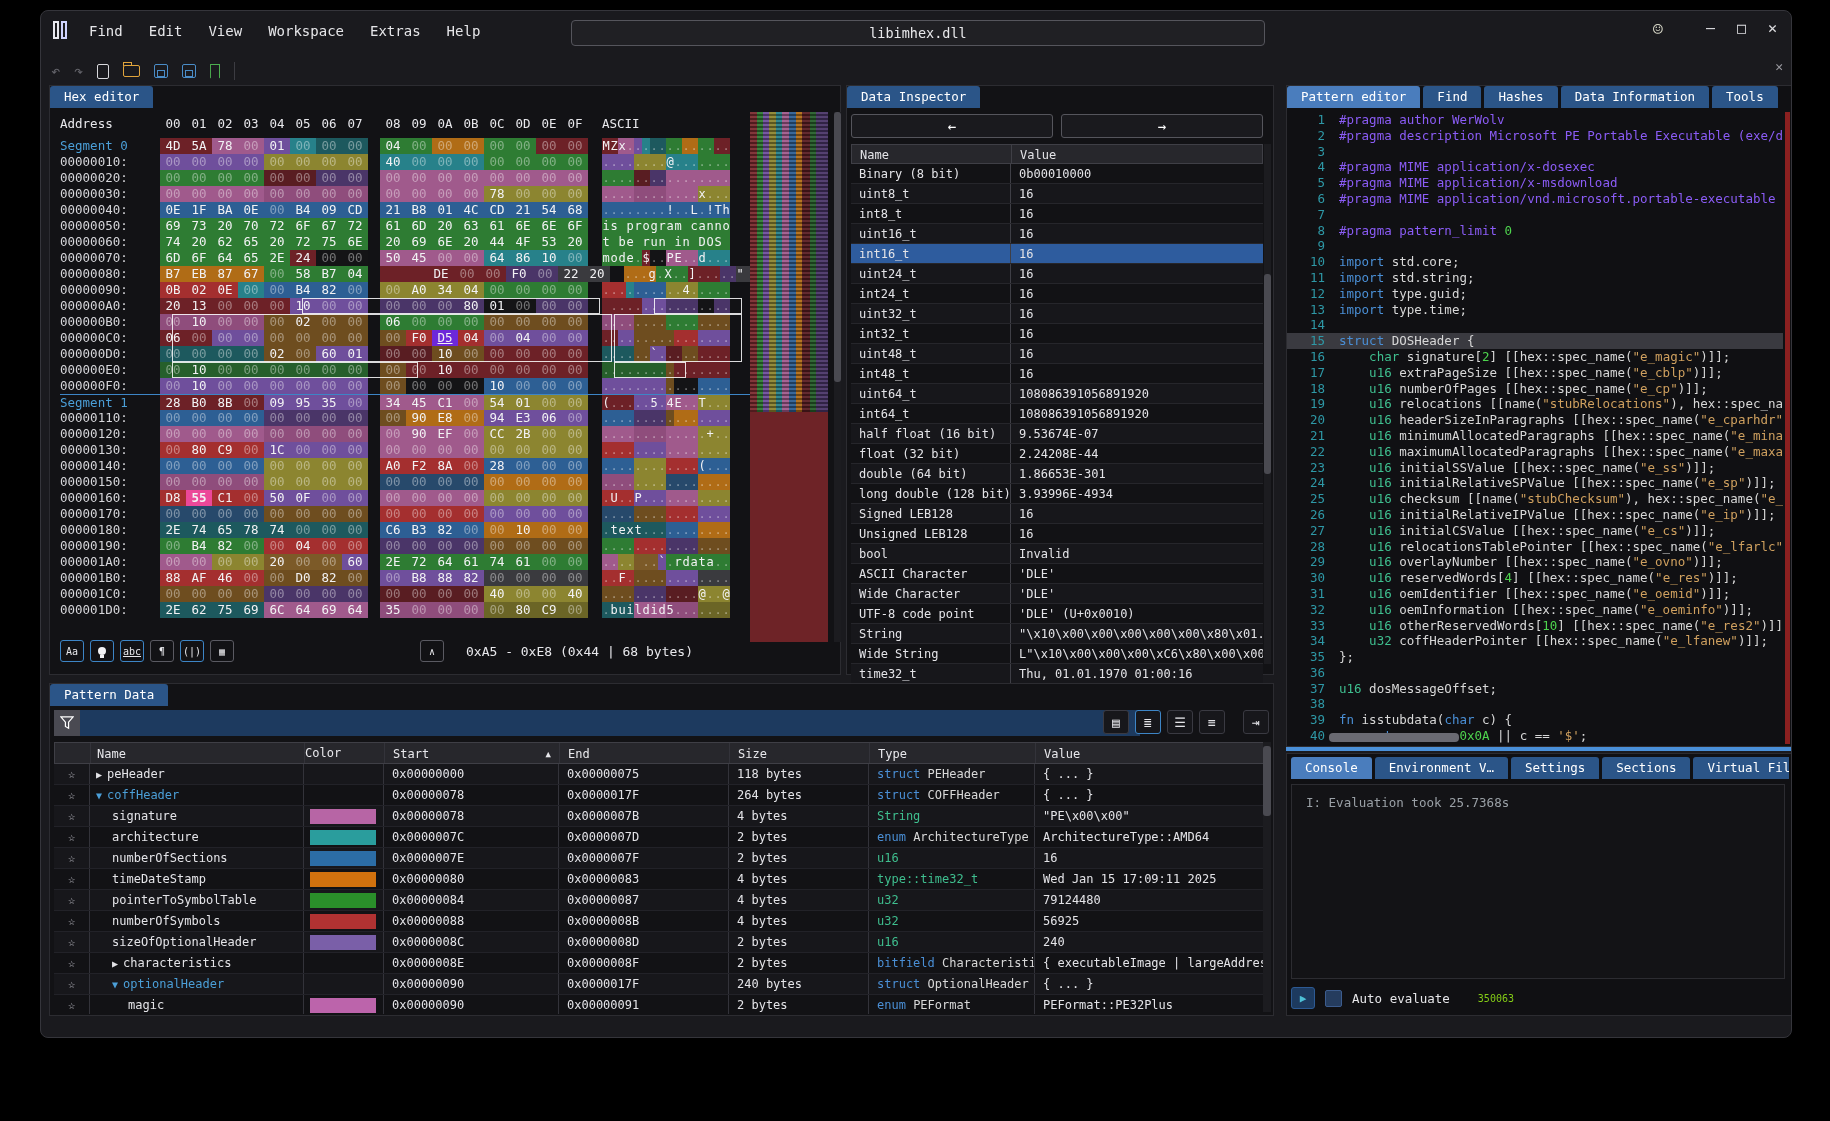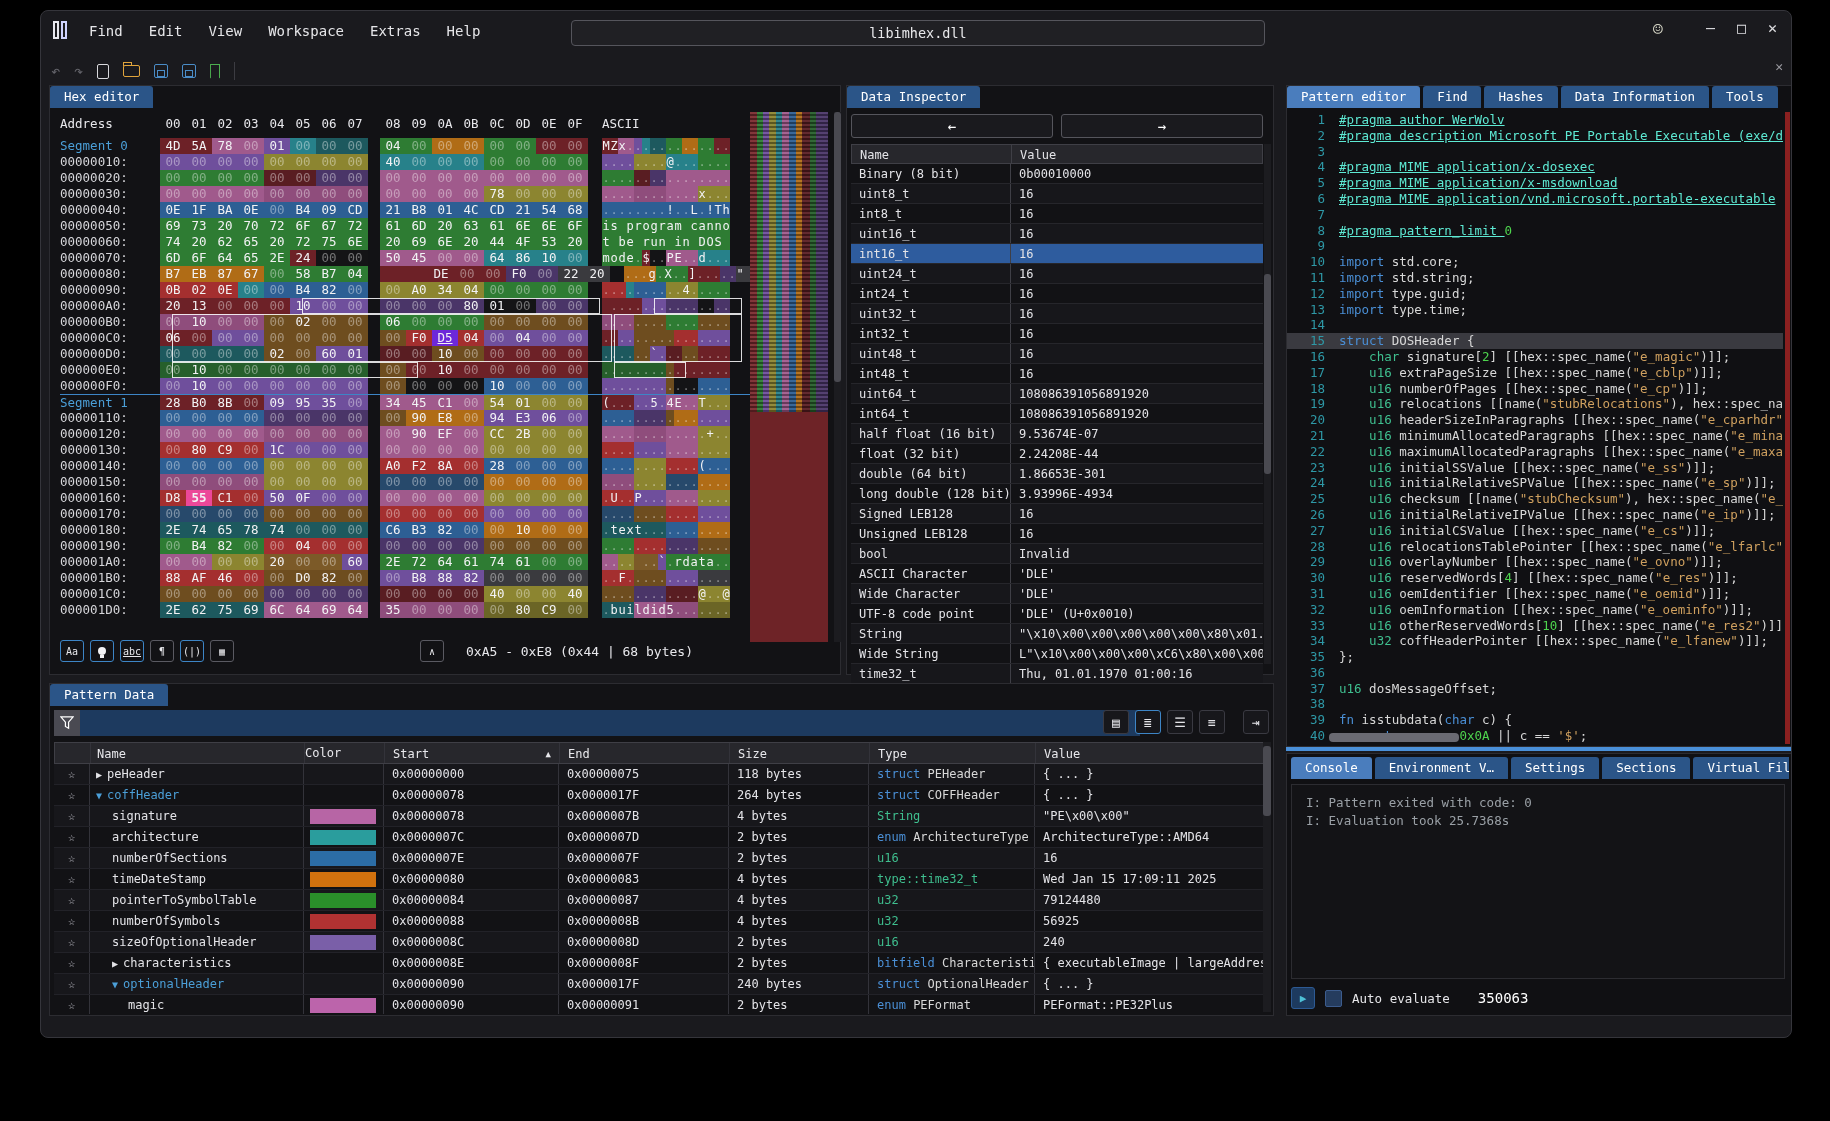--- a/index.html
+++ b/index.html
@@ -89,21 +89,21 @@
   .c-val  { flex:1; padding-left:8px; white-space:nowrap; overflow:hidden; }
   .insp-scroll { position:absolute; right:2px; top:58px; width:7px; height:520px; background:#1c1c20; }
   .insp-scroll .thumb { position:absolute; top:130px; width:7px; height:200px; background:#4a4a51; border-radius:3px; }
   
   #pat-editor { left:1245px; top:74px; width:506px; height:662px; background:#101013; }
   #pat-editor .tabs { position:absolute; left:0; top:0; white-space:nowrap; overflow:hidden; width:506px; }
   #code { position:absolute; left:0; top:26px; width:496px; height:634px; overflow:hidden; }
   .cline { height:15.8px; line-height:15.8px; font-size:12.5px; white-space:pre; color:#d8d8d8; }
   .cline.hl { background:#3a3a40; }
   .lnum { display:inline-block; width:38px; text-align:right; color:#2e98a6; margin-right:14px; }
-  .tok-pre { color:#5eead4;text-decoration:underline; } .tok-kw { color:#4a8fd6; } .tok-ty { color:#3fbf8f; }
+  .tok-pre { color:#8b5cf6; } .tok-kw { color:#4a8fd6; } .tok-ty { color:#3fbf8f; }
   .tok-num { color:#4ed44e; } .tok-str { color:#cfa05f; } .tok-pl { color:#d8d8d8; }
   .red-strip { position:absolute; right:1px; top:26px; width:5px; height:632px; background:#8b2020; }
   .hscroll { position:absolute; left:42px; bottom:4px; width:130px; height:9px; background:#6a6a72; border-radius:4px; }
   
   #pat-data { left:8px; top:672px; width:1225px; height:333px; background:#121215; }
   .filterbar { position:absolute; left:4px; top:26px; width:1216px; height:26px; display:flex; align-items:center; }
   .funnelbox { width:26px; height:26px; background:#4a4a52; display:flex; align-items:center; justify-content:center; }
   .filter-input { flex:1; height:26px; background:#1d3a5f; margin-right:130px; }
   .viewicons { position:absolute; right:4px; top:26px; display:flex; gap:6px; align-items:center; }
   .vico { width:26px; height:24px; border:1px solid #3a3a42; border-radius:3px; color:#e4e4e8;
@@ -135,21 +135,21 @@
   #console { left:1245px; top:742px; width:506px; height:263px; background:#101013; }
   #console .tabs { position:absolute; left:4px; top:3px; white-space:nowrap; overflow:hidden; width:498px; }
   .console-out { position:absolute; left:4px; top:30px; width:494px; height:195px; border:1px solid #2c2c31;
                  background:#131316; color:#9aa0a6; font-size:12.5px; padding:10px 0 0 14px; }
   .console-out div { height:18px; }
   .console-foot { position:absolute; left:4px; bottom:6px; display:flex; align-items:center; gap:10px; }
   .playbox { width:24px; height:22px; background:#1d3a5f; border:1px solid #2d5a94; border-radius:3px;
              color:#4ec0d6; font-size:11px; display:flex; align-items:center; justify-content:center; }
   .chkbox { width:17px; height:17px; background:#253c5e; border:1px solid #3c5c8e; border-radius:2px; }
   .cf-label { color:#e6e6e9; font-size:12.5px; }
-  .cf-count { color:#ffffff; font-size:14px; margin-left:18px; }
+  .cf-count { color:#84cc16; font-size:10px; margin-left:18px; }
 </style>
 </head>
 <body>
 
 <div class="window">
 
   <div class="titlebar">
     <div class="logo"><span></span><span></span></div>
     <div class="menus" id="menubar">
         <div>Find</div>
@@ -1677,21 +1677,20 @@
       </div>
     <div class="pd-scroll">
         <div class="thumb"></div>
       </div>
   </div>
 
   <div class="splitter"></div>
   <div class="panel" id="console">
     <div class="tabs" id="console-tabs"><span class="tab active">Console</span><span class="tab">Environment V…</span><span class="tab">Settings</span><span class="tab">Sections</span><span class="tab">Virtual File…</span></div>
     <div class="console-out" id="console-out">
-        <div>I: Pattern exited with code: 0</div>
         <div>I: Evaluation took 25.7368s</div>
       </div>
     <div class="console-foot">
       <span class="playbox">▶</span>
       <span class="chkbox"></span>
       <span class="cf-label">Auto evaluate</span>
       <span class="cf-count">350063</span>
     </div>
   </div>
 

